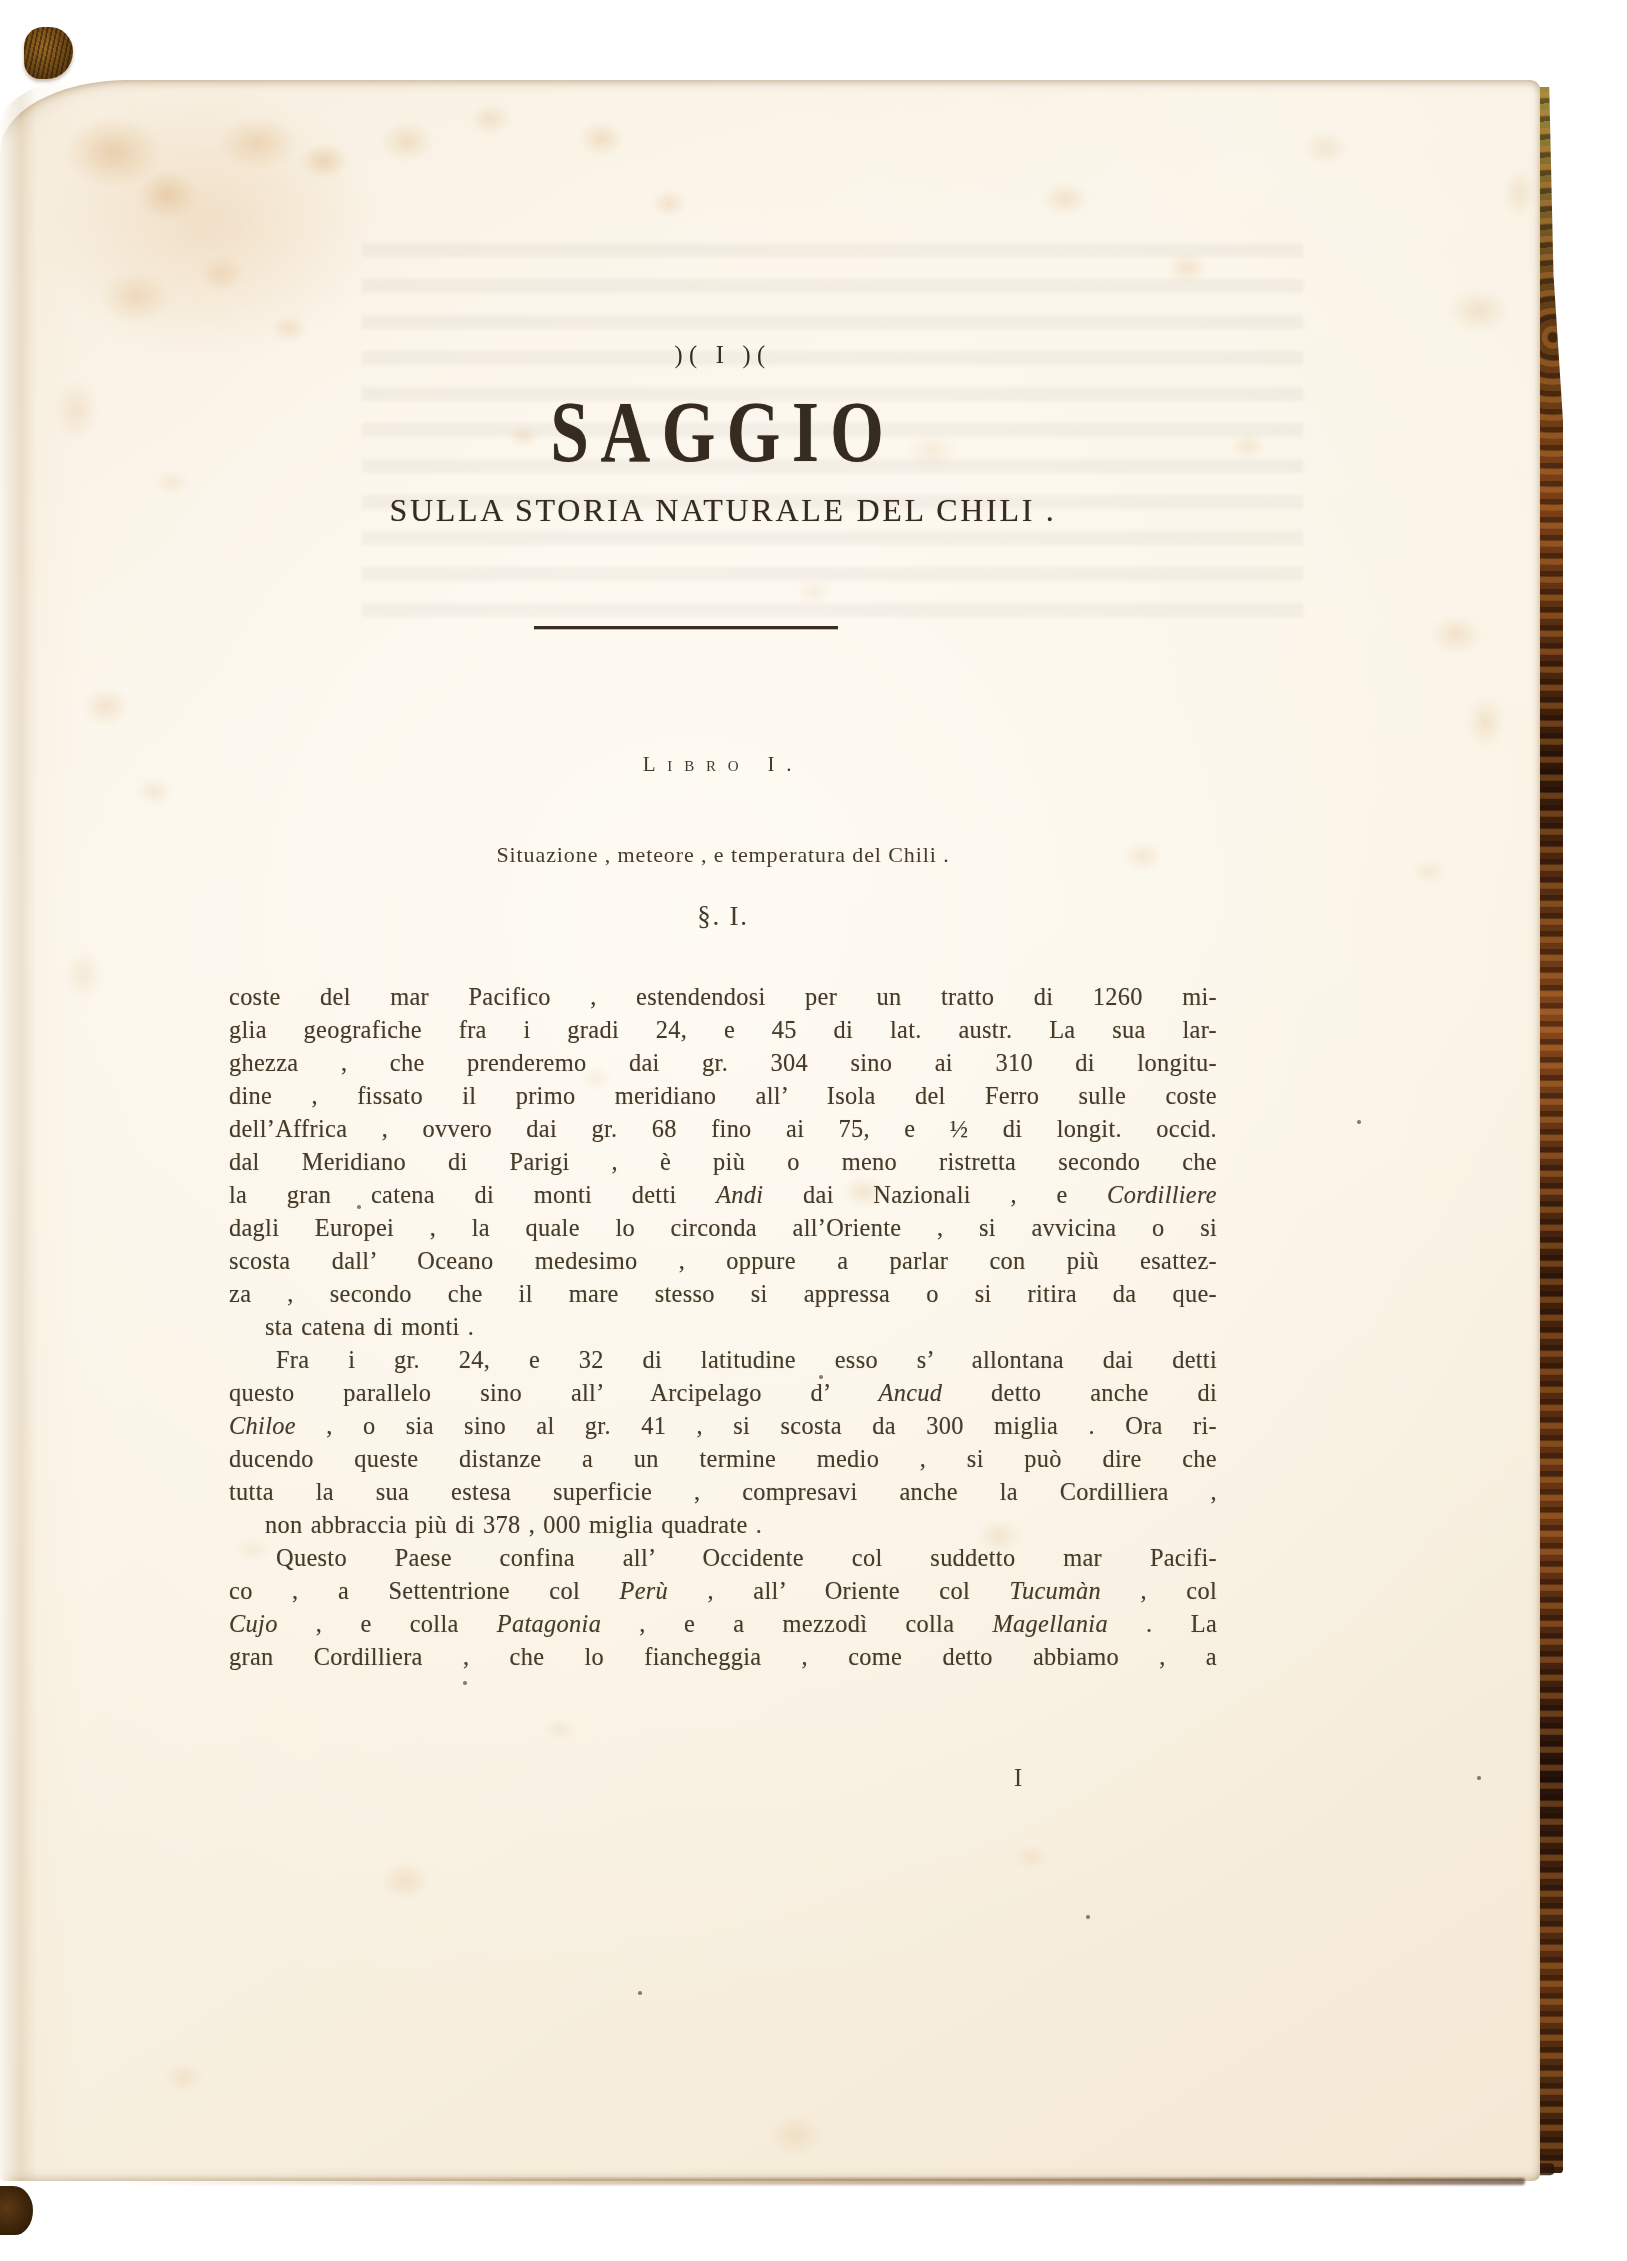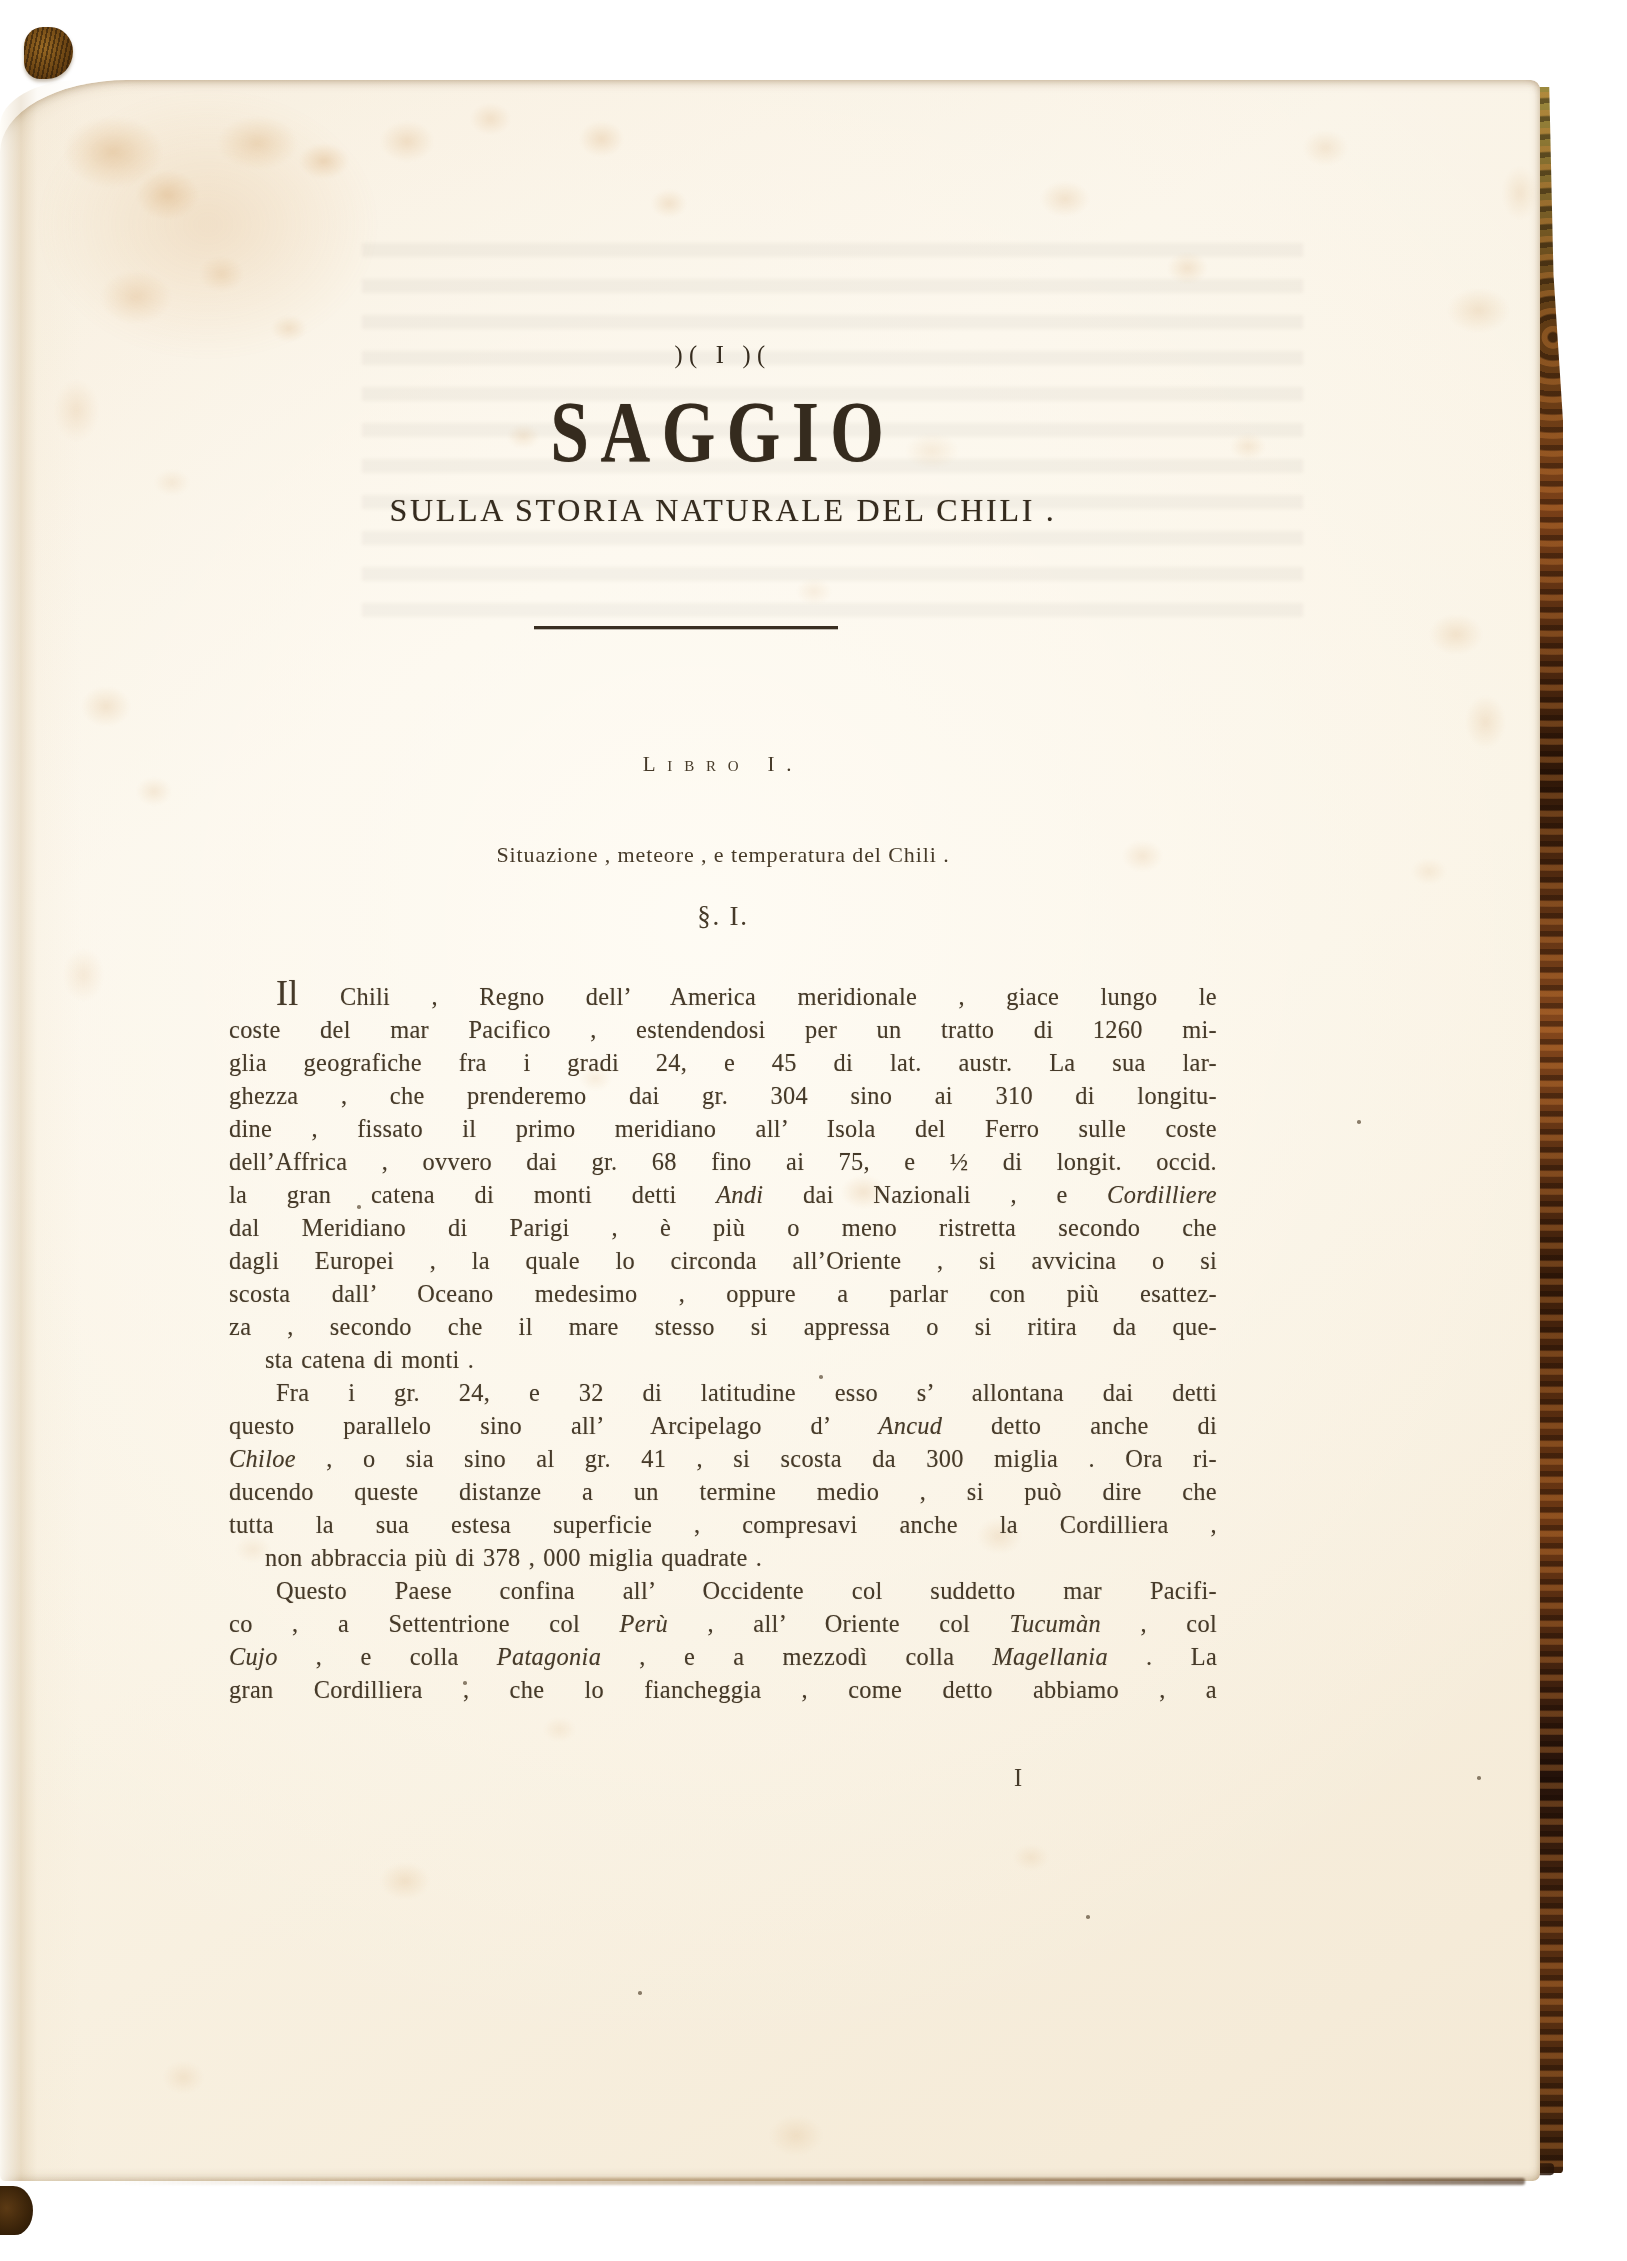--- a/index.html
+++ b/index.html
@@ -151,28 +151,27 @@
 
     <div class="tblock header-mark">)( I )(</div>
     <div class="tblock title">SAGGIO</div>
     <div class="tblock subtitle">SULLA STORIA NATURALE DEL CHILI .</div>
     <div class="rule"></div>
     <div class="tblock book-heading">Libro I.</div>
     <div class="tblock chapter-subtitle">Situazione , meteore , e temperatura del Chili .</div>
     <div class="tblock section-mark">§. I.</div>
     <div class="body">
         <div>
-          <div class="line indent"><span class="initial">Il</span><span> Chili , Regno dell’ America meridionale , giace lungo le</span></div>
           <div class="line"><span>coste del mar Pacifico , estendendosi per un tratto di 1260 mi-</span></div>
           <div class="line"><span>glia geografiche fra i gradi 24, e 45 di lat. austr. La sua lar-</span></div>
           <div class="line"><span>ghezza , che prenderemo dai gr. 304 sino ai 310 di longitu-</span></div>
           <div class="line"><span>dine , fissato il primo meridiano all’ Isola del Ferro sulle coste</span></div>
           <div class="line"><span>dell’Affrica , ovvero dai gr. 68 fino ai 75, e ½ di longit. occid.</span></div>
+          <div class="line"><span>dal Meridiano di Parigi , è più o meno ristretta secondo che</span></div>
           <div class="line"><span>la gran catena di monti detti </span><i>Andi</i><span> dai Nazionali , e </span><i>Cordilliere</i></div>
-          <div class="line"><span>dal Meridiano di Parigi , è più o meno ristretta secondo che</span></div>
           <div class="line"><span>dagli Europei , la quale lo circonda all’Oriente , si avvicina o si</span></div>
           <div class="line"><span>scosta dall’ Oceano medesimo , oppure a parlar con più esattez-</span></div>
           <div class="line"><span>za , secondo che il mare stesso si appressa o si ritira da que-</span></div>
           <div class="line last"><span>sta catena di monti .</span></div>
         </div>
         <div>
           <div class="line indent"><span>Fra i gr. 24, e 32 di latitudine esso s’ allontana dai detti</span></div>
           <div class="line"><span>questo parallelo sino all’ Arcipelago d’ </span><i>Ancud</i><span> detto anche di</span></div>
           <div class="line"><i>Chiloe</i><span> , o sia sino al gr. 41 , si scosta da 300 miglia . Ora ri-</span></div>
           <div class="line"><span>ducendo queste distanze a un termine medio , si può dire che</span></div>

